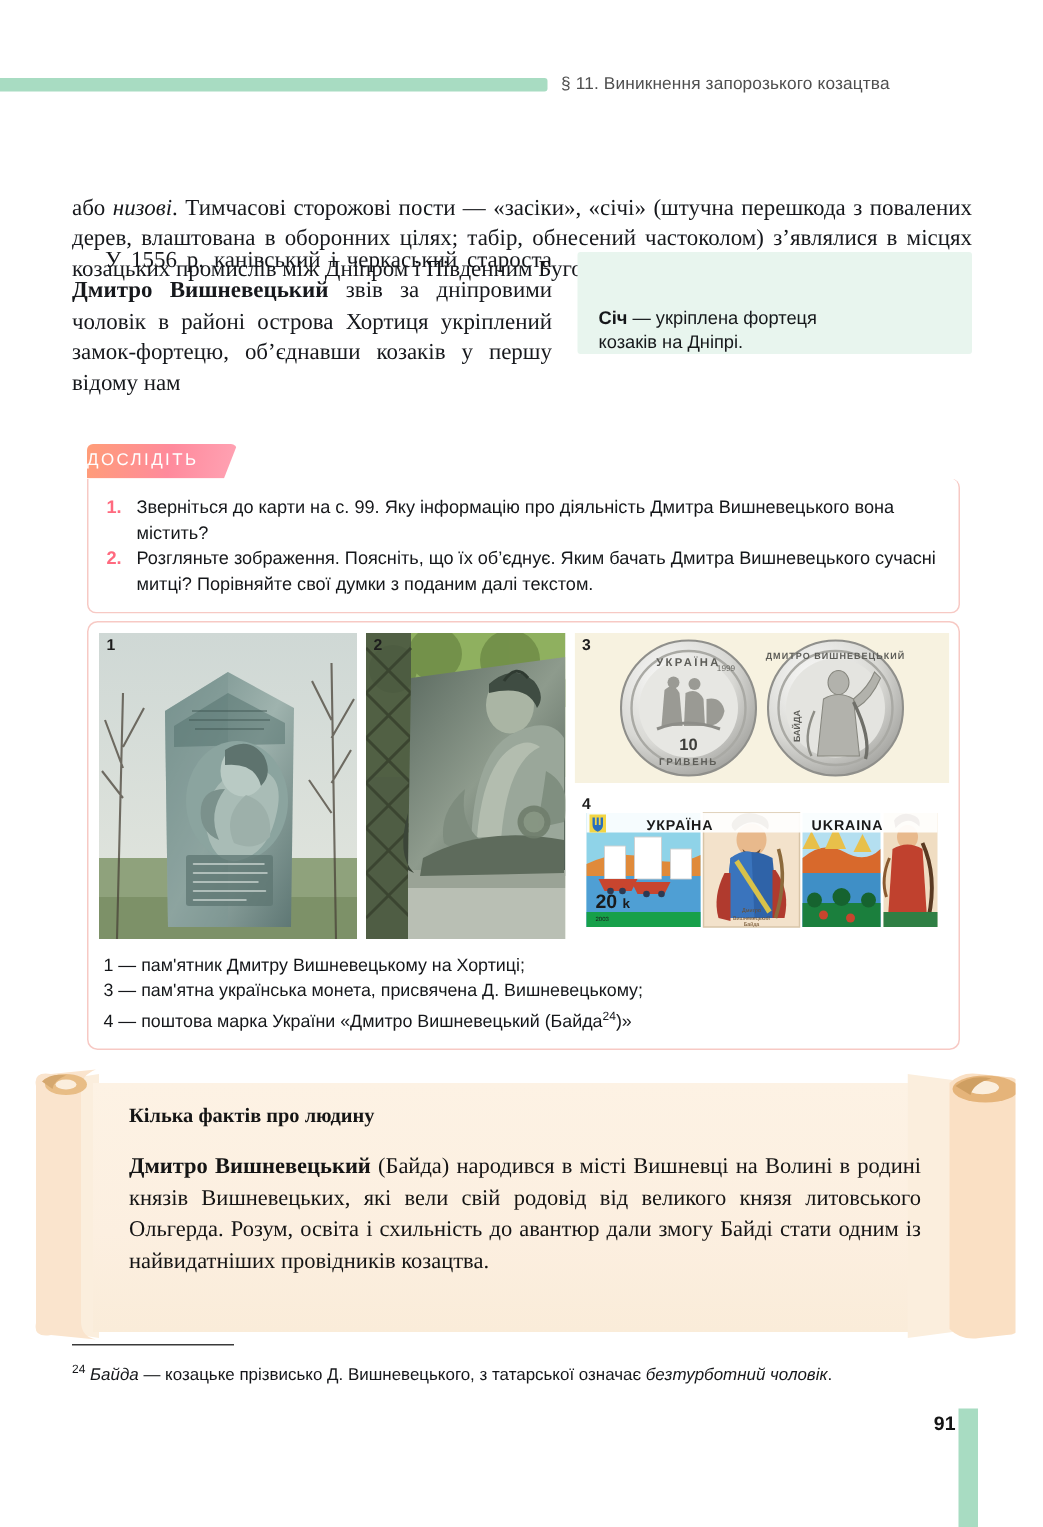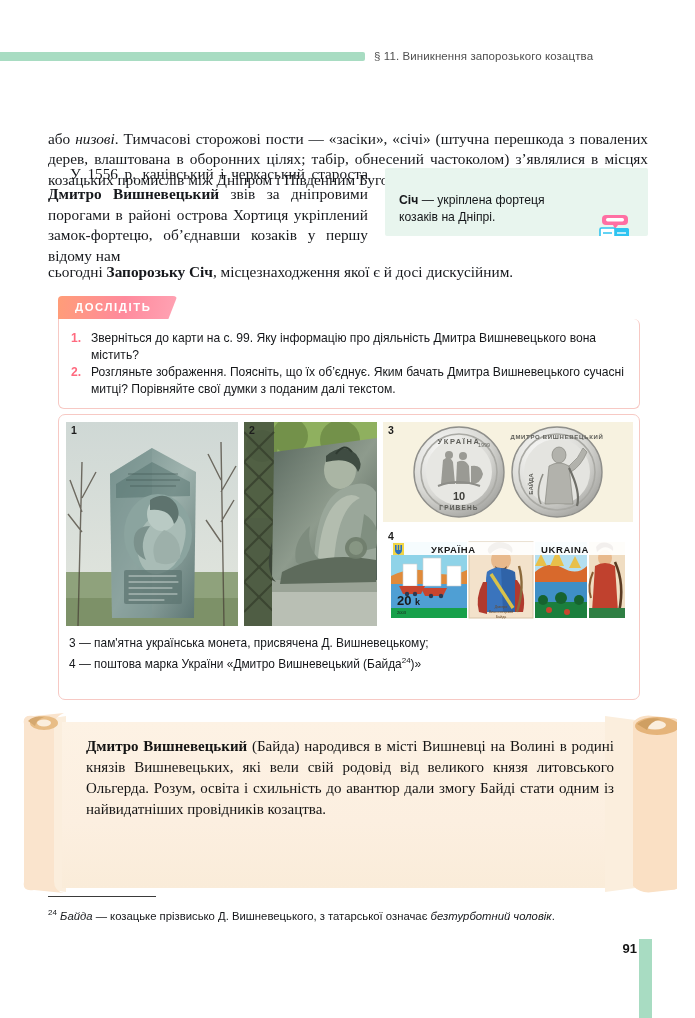--- a/index.html
+++ b/index.html
@@ -29,21 +29,21 @@
   }
   p.para b { font-weight:700; }
   p.para i { font-style:italic; }
   .indent { text-indent:22px; }
 
   
   .defbox {
     position:absolute; left:385px; top:168px;
     width:263px; height:68px;
     background:#e8f5ee;
-    display:flex; align-items:center;
+    display:flex; align-items:flex-end;
     border-radius:2px; overflow:hidden;
   }
   .defbox-text {
     flex:1; padding:13px 10px 0 14px;
     font-family:"Liberation Sans", sans-serif;
     font-size:12.2px; line-height:16.2px; color:#15171a;
   }
   .defbox-text b { font-weight:700; }
   .defbox-icon {
     flex:0 0 68px; background:#8fdcb5; position:relative;
@@ -52,25 +52,25 @@
 
   .para2 { position:absolute; left:48px; top:164px; width:320px; }
   .para3 { position:absolute; left:48px; top:262px; width:600px; }
 
   
   .investigate {
     position:absolute; left:58px; top:296px; width:582px;
   }
   .inv-tab {
     position:relative; display:inline-block;
-    height:23px; padding:0 26px 0 17px;
+    height:23px; padding:0 26px 0 0;
     background:linear-gradient(100deg,#ff9d78 0%, #ff8a9c 55%, #ffa3b4 100%);
     color:#ffffff;
     font-family:"Liberation Sans", sans-serif;
-    font-weight:700; font-size:11.3px; letter-spacing:1.6px;
+    font-weight:400; font-size:11.3px; letter-spacing:1.6px;
     line-height:23px;
     border-radius:4px 4px 0 0;
     clip-path: polygon(0 0, 100% 0, calc(100% - 9px) 100%, 0 100%);
   }
   .inv-body {
     margin-top:0; padding:11px 12px 10px 10px;
     border:1.4px solid #f7c9c4; border-top:none;
     border-radius:0 6px 6px 6px;
     background:#fff;
   }
@@ -185,26 +185,23 @@
           <line x1="23" y1="19" x2="32" y2="19"></line>
           <line x1="23" y1="23" x2="32" y2="23"></line>
           <line x1="23" y1="27" x2="32" y2="27"></line>
         </g>
         <rect x="5" y="37" width="8" height="8" fill="#ff6fa3"></rect>
       </svg>
     </div>
   </div>
 
   <div class="para2">
-    <p class="para indent"><span>У 1556 р. канівський і черкаський староста </span><b>Дмитро Вишневецький</b><span> звів за дніпровими порогами в районі острова Хортиця укріплений замок-фортецю, об’єднавши козаків у першу відому нам</span></p>
-  </div>
-
-  <div class="para3">
-    <p class="para"><span>сьогодні </span><b>Запорозьку Січ</b><span>, місцезнаходження якої є й досі дискусійним.</span></p>
-  </div>
+    <p class="para indent"><span>У 1556 р. канівський і черкаський староста </span><b>Дмитро Вишневецький</b><span> звів за дніпровими чоловік в районі острова Хортиця укріплений замок-фортецю, об’єднавши козаків у першу відому нам</span></p>
+  </div>
+
 
   <div class="investigate">
     <div class="inv-tab">ДОСЛІДІТЬ</div>
     <div class="inv-body">
       <ol class="inv-list">
         <li><span class="num">1.</span><span>Зверніться до карти на с. 99. Яку інформацію про діяльність Дмитра Вишневецького вона містить?</span></li>
         <li><span class="num">2.</span><span>Розгляньте зображення. Поясніть, що їх об’єднує. Яким бачать Дмитра Вишневецького сучасні митці? Порівняйте свої думки з поданим далі текстом.</span></li>
       </ol>
     </div>
   </div>
@@ -436,20 +433,21 @@
               <path d="M4 3 l0 5 q0 3 3.5 4.5 q3.5 -1.5 3.5 -4.5 l0 -5 l-1.6 0 l0 5 l-1.2 0 l0 -5 l-1.4 0 l0 5 l-1.2 0 l0 -5z" fill="#2a6fbd"></path>
             </g>
             <text x="40" y="11" font-family="Liberation Sans, sans-serif" font-size="9.5" font-weight="bold" fill="#1a1a1a" letter-spacing="0.6">УКРАЇНА</text>
             <text x="150" y="11" font-family="Liberation Sans, sans-serif" font-size="9.5" font-weight="bold" fill="#1a1a1a" letter-spacing="0.6">UKRAINA</text>
           </g>
         </svg>
       </div>
     </div>
 
     <div class="cap-list">
+      <div>1 — пам'ятник Дмитру Вишневецькому на Хортиці;</div>
       <div>3 — пам'ятна українська монета, присвячена Д. Вишневецькому;</div>
       <div><span>4 — поштова марка України «Дмитро Вишневецький (Байда</span><sup>24</sup><span>)»</span></div>
     </div>
   </div>
 
   <div class="scroll">
     <svg class="scroll-left" viewBox="0 0 56 185" preserveAspectRatio="none">
       <path d="M18 8 L44 4 L44 180 L18 176 Z" fill="#fbeedd"></path>
       <path d="M2 12 q-2 -10 10 -8 l30 -3 q-10 4 -10 12 l0 156 q0 10 10 12 l-30 -3 q-12 2 -10 -8 z" fill="#fae4cd"></path>
       <ellipse cx="22" cy="11" rx="14" ry="7" fill="#e8bd86"></ellipse>
@@ -458,20 +456,21 @@
     </svg>
     <div class="scroll-sheet"></div>
     <svg class="scroll-right" viewBox="0 0 72 185" preserveAspectRatio="none">
       <path d="M0 4 L30 8 L30 176 L0 180 Z" fill="#fbeedd"></path>
       <path d="M28 10 q8 -8 20 -6 l18 2 q10 0 10 10 l0 152 q0 10 -10 10 l-18 2 q-12 2 -20 -6 z" fill="#fae0c4"></path>
       <ellipse cx="52" cy="14" rx="22" ry="9" fill="#e5b47a"></ellipse>
       <ellipse cx="50" cy="13" rx="11" ry="4.5" fill="#fbeedd"></ellipse>
       <path d="M32 12 q10 -8 24 -5 q-12 3 -14 11 z" fill="#cf9f62"></path>
     </svg>
     <div class="scroll-inner">
+      <div class="scroll-h">Кілька фактів про людину</div>
       <div class="scroll-p"><b>Дмитро Вишневецький</b><span> (Байда) народився в місті Вишневці на Волині в родині князів Вишневецьких, які вели свій родовід від великого князя литовського Ольгерда. Розум, освіта і схильність до авантюр дали змогу Байді стати одним із найвидатніших провідників козацтва.</span></div>
     </div>
   </div>
 
   <div class="fn-rule"></div>
   <div class="footnote"><sup>24</sup> <i>Байда</i><span> — козацьке прізвисько Д. Вишневецького, з татарської означає </span><i>безтурботний чоловік</i><span>.</span></div>
 
   <div class="pg-num">91</div>
   <div class="pg-bar"></div>
 

